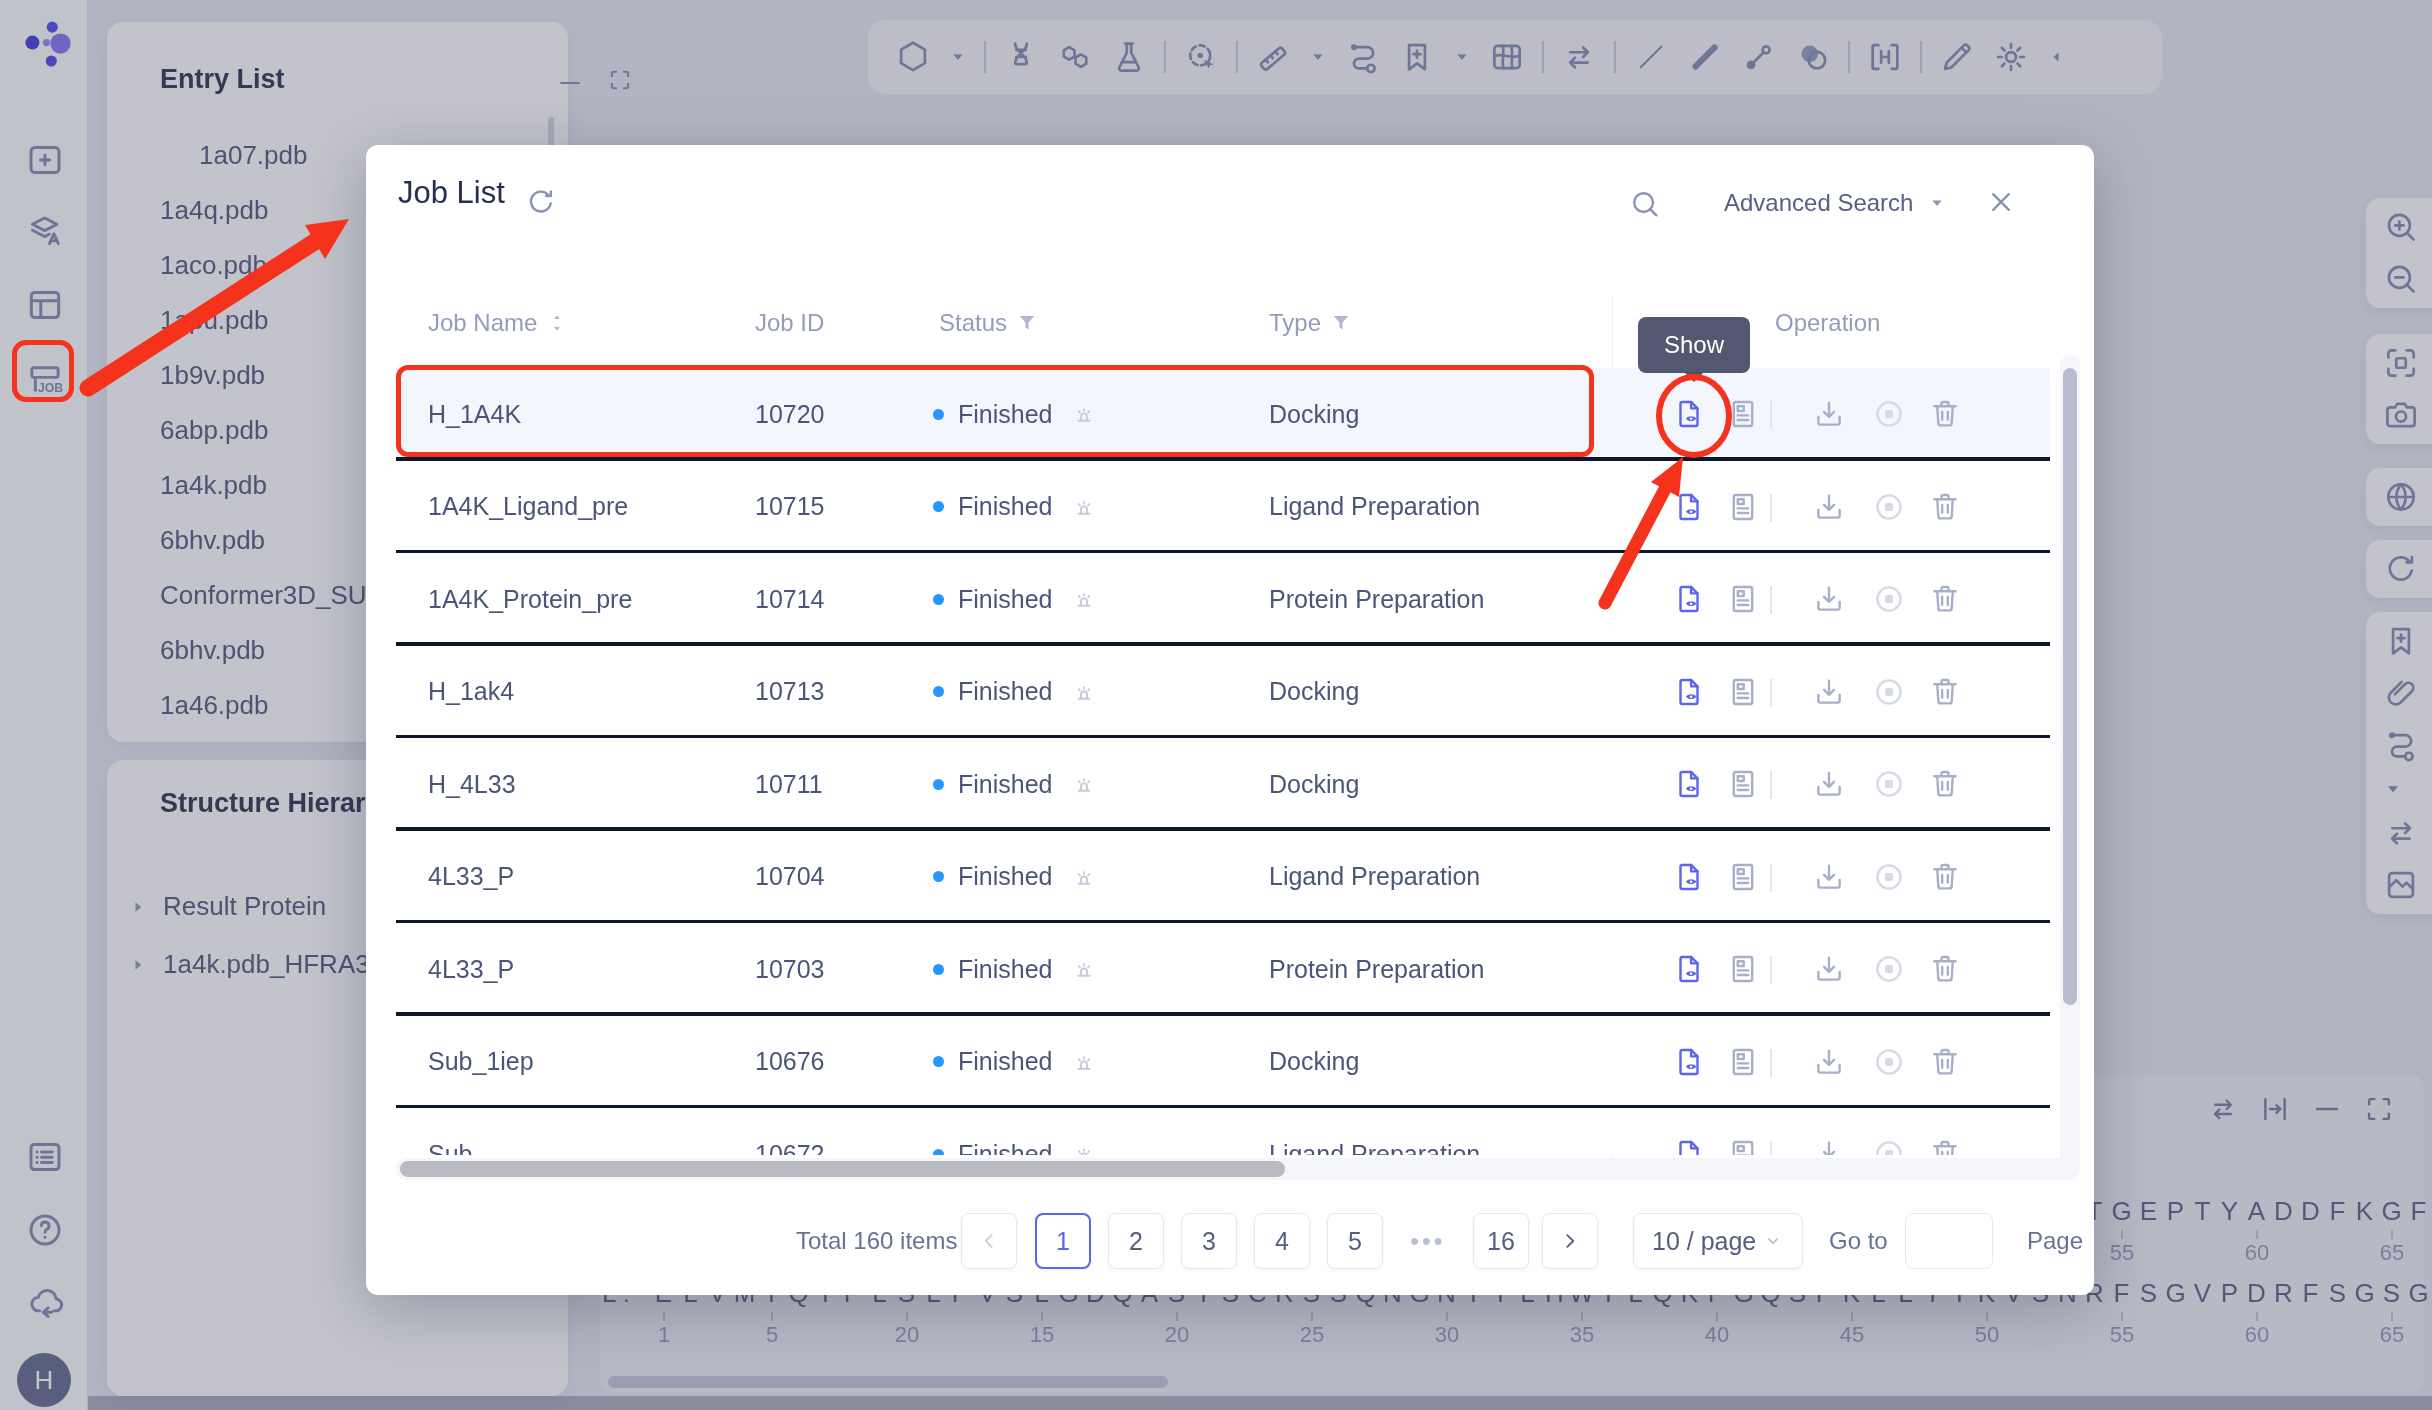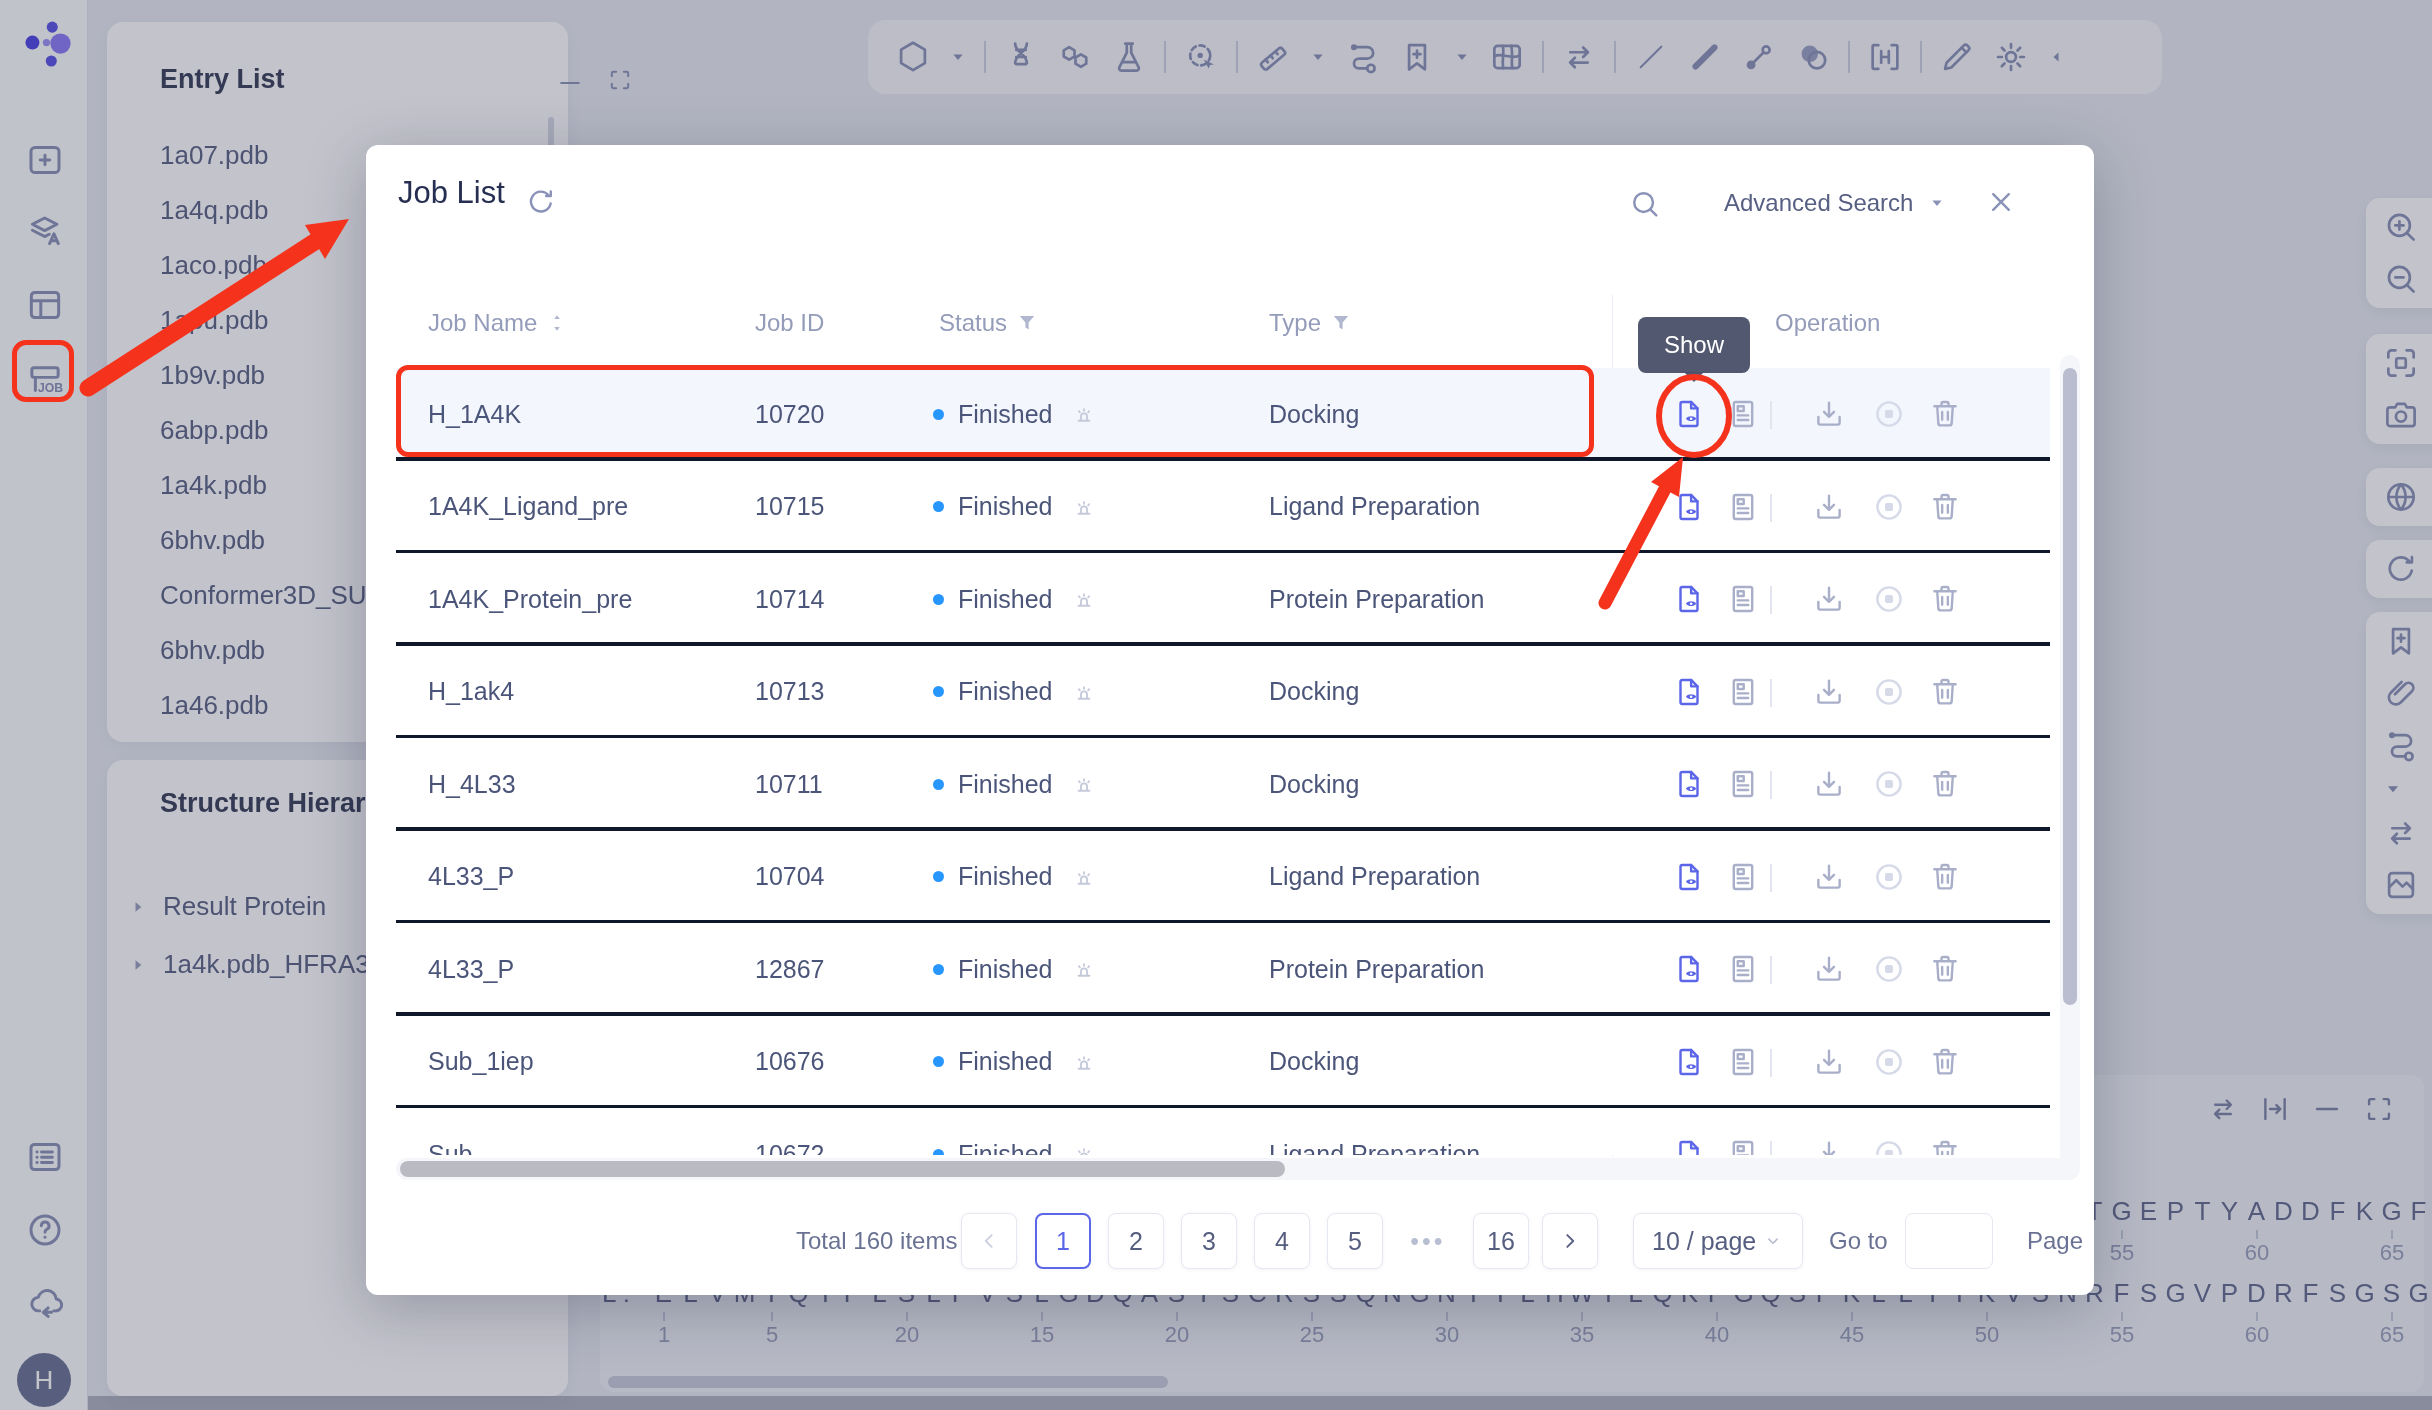--- a/index.html
+++ b/index.html
@@ -295,21 +295,21 @@
         </span>
       </span>
     <span class="ic abs" id="el-exp" style="left:499px; top:44px;">
         <span class="ic">
           <svg viewBox="0 0 24 24" width="28" height="28" fill="none" stroke="currentColor" stroke-width="1.7" stroke-linecap="round" stroke-linejoin="round">
             <path d="M5 8.7V6.2A1.2 1.2 0 0 1 6.2 5h2.5M15.3 5h2.5A1.2 1.2 0 0 1 19 6.2v2.5M19 15.3v2.5a1.2 1.2 0 0 1-1.2 1.2h-2.5M8.7 19H6.2A1.2 1.2 0 0 1 5 17.8v-2.5"></path>
           </svg>
         </span>
       </span>
     <div id="entry-items">
-        <div class="entry-item" style="top: 118px;">1a07.pdb</div>
+        <div class="entry-item" style="top: 118px; margin-left: 39px;">1a07.pdb</div>
         <span class="ic" style="position: absolute; left: 389px; top: 120px; color: rgb(138, 146, 184);">
           <svg viewBox="0 0 24 24" width="30" height="30" fill="none" stroke="currentColor" stroke-width="1.7" stroke-linecap="round" stroke-linejoin="round">
             <path d="M4 10c2.7 3.2 13.3 3.2 16 0M6.8 12.2l-1.2 1.9M12 13.6v2.3M17.2 12.2l1.2 1.9"></path>
           </svg>
         </span>
         <div class="entry-item" style="top: 173px;">1a4q.pdb</div>
         <div class="entry-item" style="top: 228px;">1aco.pdb</div>
         <div class="entry-item" style="top: 283px;">1apu.pdb</div>
         <div class="entry-item" style="top: 338px;">1b9v.pdb</div>
         <div class="entry-item" style="top: 393px;">6abp.pdb</div>
@@ -933,21 +933,21 @@
           <span class="ic op-ic" style="left: 1532px;">
             <svg viewBox="0 0 24 24" width="34" height="34" fill="none" stroke="currentColor" stroke-width="1.7" stroke-linecap="round" stroke-linejoin="round">
               <path d="M4.5 6.5h15M9.5 6.5V4.8a1.3 1.3 0 0 1 1.3-1.3h2.4a1.3 1.3 0 0 1 1.3 1.3v1.7M6.5 6.5l.8 12.2A1.5 1.5 0 0 0 8.8 20h6.4a1.5 1.5 0 0 0 1.5-1.3l.8-12.2"></path>
               <path d="M10 10.5v5.5M14 10.5v5.5"></path>
             </svg>
           </span>
           <div class="abs" style="left: 1374px; top: 33px; width: 2px; height: 28px; background: rgb(226, 229, 239);"></div>
         </div>
         <div class="job-row" style="top: 555px;">
           <div class="cell" style="left: 32px;">4L33_P</div>
-          <div class="cell" style="left: 359px;">12867</div>
+          <div class="cell" style="left: 359px;">10703</div>
           <div class="cell" style="left: 537px;">
             <span class="status-dot" style="background: rgb(40, 150, 255);"></span>
             <span>Finished</span>
             <span class="ic" style="margin-left: 18px; color: rgb(197, 202, 218);">
               <svg viewBox="0 0 24 24" width="26" height="26" fill="none" stroke="currentColor" stroke-width="1.7" stroke-linecap="round" stroke-linejoin="round">
                 <path d="M7 18.2h10M9.2 18.2v-4a2.8 2.8 0 0 1 5.6 0v4"></path>
                 <path d="M12 9V7.6M15.8 10.4l.9-1M8.2 10.4l-.9-1"></path>
               </svg>
             </span>
           </div>

